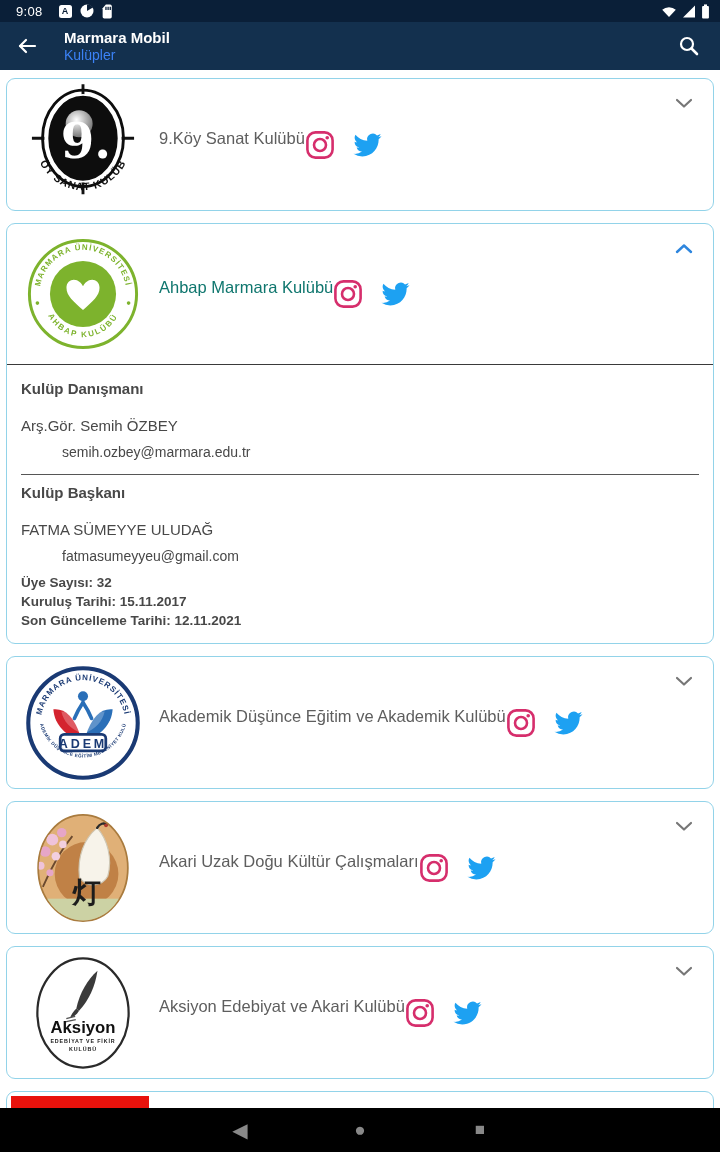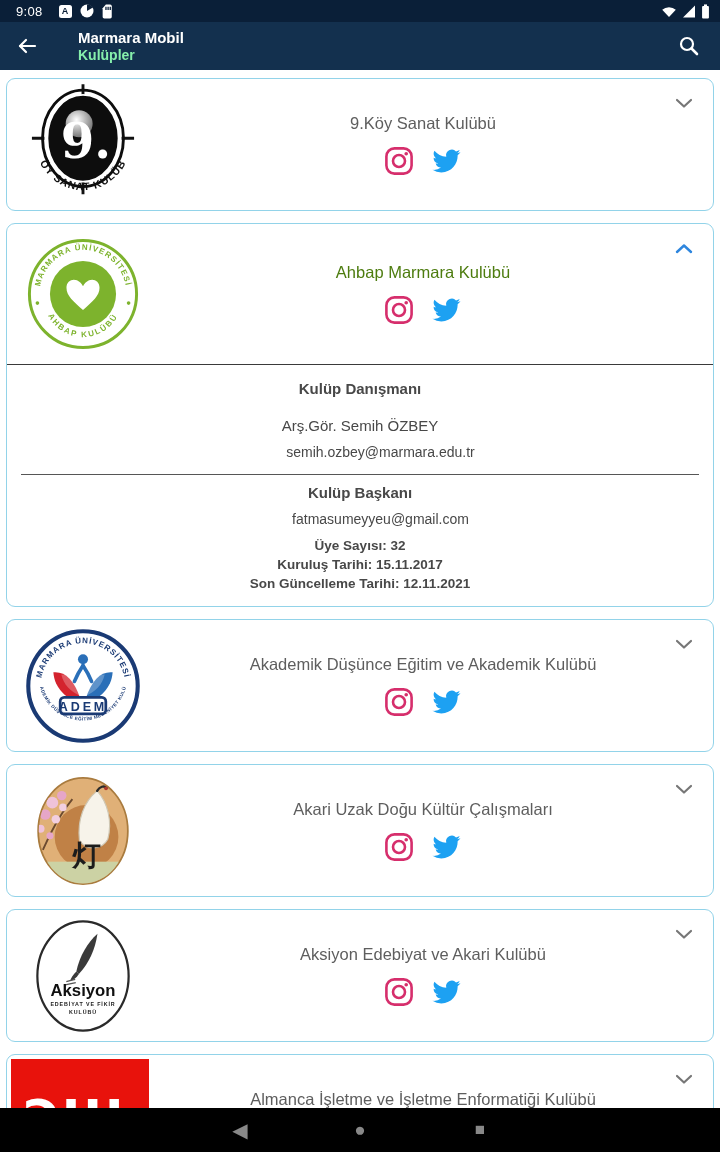--- a/index.html
+++ b/index.html
@@ -20,43 +20,43 @@
   .sb-right { margin-left: auto; display: flex; align-items: center; gap: 5px; }
   .sb-chip { width: 13px; height: 13px; background: #fff; border-radius: 2.5px;
     display: flex; align-items: center; justify-content: center;
     color: #0a1f38; font-size: 9px; font-weight: bold; }
   
   .app-bar {
     height: 48px; background: #13304e;
     display: flex; align-items: center; padding: 0 16px;
   }
   .back-btn { width: 34px; height: 34px; display: flex; align-items: center; }
-  .bar-titles { margin-left: 28px; }
+  .bar-titles { margin-left: 14px; }
   .app-title { color: #fff; font-size: 15px; font-weight: bold; line-height: 18px; }
-  .screen-title { color: #86efac; font-size: 14px; font-weight: bold; line-height: 17px; }
+  .screen-title { color: #3b82f6; font-size: 14px; font-weight: normal; line-height: 17px; }
   .search-btn { margin-left: auto; width: 30px; height: 30px; display: flex; align-items: center; justify-content: center; }
   
   .content { padding: 8px 6px 0; }
   .card {
     position: relative; background: #fff;
     border: 1.6px solid #92d3e9; border-radius: 9px;
     margin-bottom: 12px; overflow: hidden;
   }
   .card-head { display: flex; align-items: center; min-height: 131px; }
   .card-head.tall { min-height: 140px; }
   .logo-box { width: 152px; display: flex; align-items: center; justify-content: center; flex-shrink: 0; }
   .logo-box.flush { align-self: flex-start; justify-content: flex-start; padding: 4px 0 0 4px; }
-  .card-main { flex: 1; display: flex; flex-direction: column; align-items: center; padding-right: 26px; }
+  .card-main { flex: 1; display: flex; flex-direction: row; align-items: center; padding-right: 26px; }
   .club-name { font-size: 16.5px; color: #5e5e5e; text-align: center; margin-bottom: 13px; }
-  .club-name.active { color: #4d7c0f; }
+  .club-name.active { color: #0f766e; }
   .socials { display: flex; align-items: center; gap: 16px; }
   .chev { position: absolute; top: 16px; right: 18px; width: 22px; height: 16px;
     display: flex; align-items: center; justify-content: center; }
   
-  .details { border-top: 1.6px solid #3a3a3a; padding: 10px 14px 13px; color: #484848; text-align: center; }
+  .details { border-top: 1.6px solid #3a3a3a; padding: 10px 14px 13px; color: #484848; }
   .d-label { font-weight: bold; font-size: 15px; margin-top: 5px; }
   .d-name  { font-size: 15px; margin-top: 20px; }
   .d-email { font-size: 14px; margin-top: 10px; margin-left: 41px; }
   .d-div   { border: none; border-top: 1.3px solid #565656; margin: 14px 0 9px; }
   .d-stats { margin-top: 9px; }
   .d-stat  { font-weight: bold; font-size: 13.5px; line-height: 19px; }
   
   .logo-red {
     width: 138px; height: 118px; background: #e8120c;
     display: flex; align-items: center; justify-content: flex-start; padding-left: 12px;
@@ -211,20 +211,21 @@
           <polyline points="2,9 9,2.5 16,9" fill="none" stroke="#2e86de" stroke-width="2.4" stroke-linecap="round" stroke-linejoin="round"></polyline>
         </svg>
       </div>
     </div>
     <div class="details">
       <div class="d-label">Kulüp Danışmanı</div>
       <div class="d-name">Arş.Gör. Semih ÖZBEY</div>
       <div class="d-email">semih.ozbey@marmara.edu.tr</div>
       <hr class="d-div">
       <div class="d-label">Kulüp Başkanı</div>
+      <div class="d-name">FATMA SÜMEYYE ULUDAĞ</div>
       <div class="d-email">fatmasumeyyeu@gmail.com</div>
       <div class="d-stats">
         <div class="d-stat">Üye Sayısı: 32</div>
         <div class="d-stat">Kuruluş Tarihi: 15.11.2017</div>
         <div class="d-stat">Son Güncelleme Tarihi: 12.11.2021</div>
       </div>
     </div>
   </div>
 
   <div class="card">

